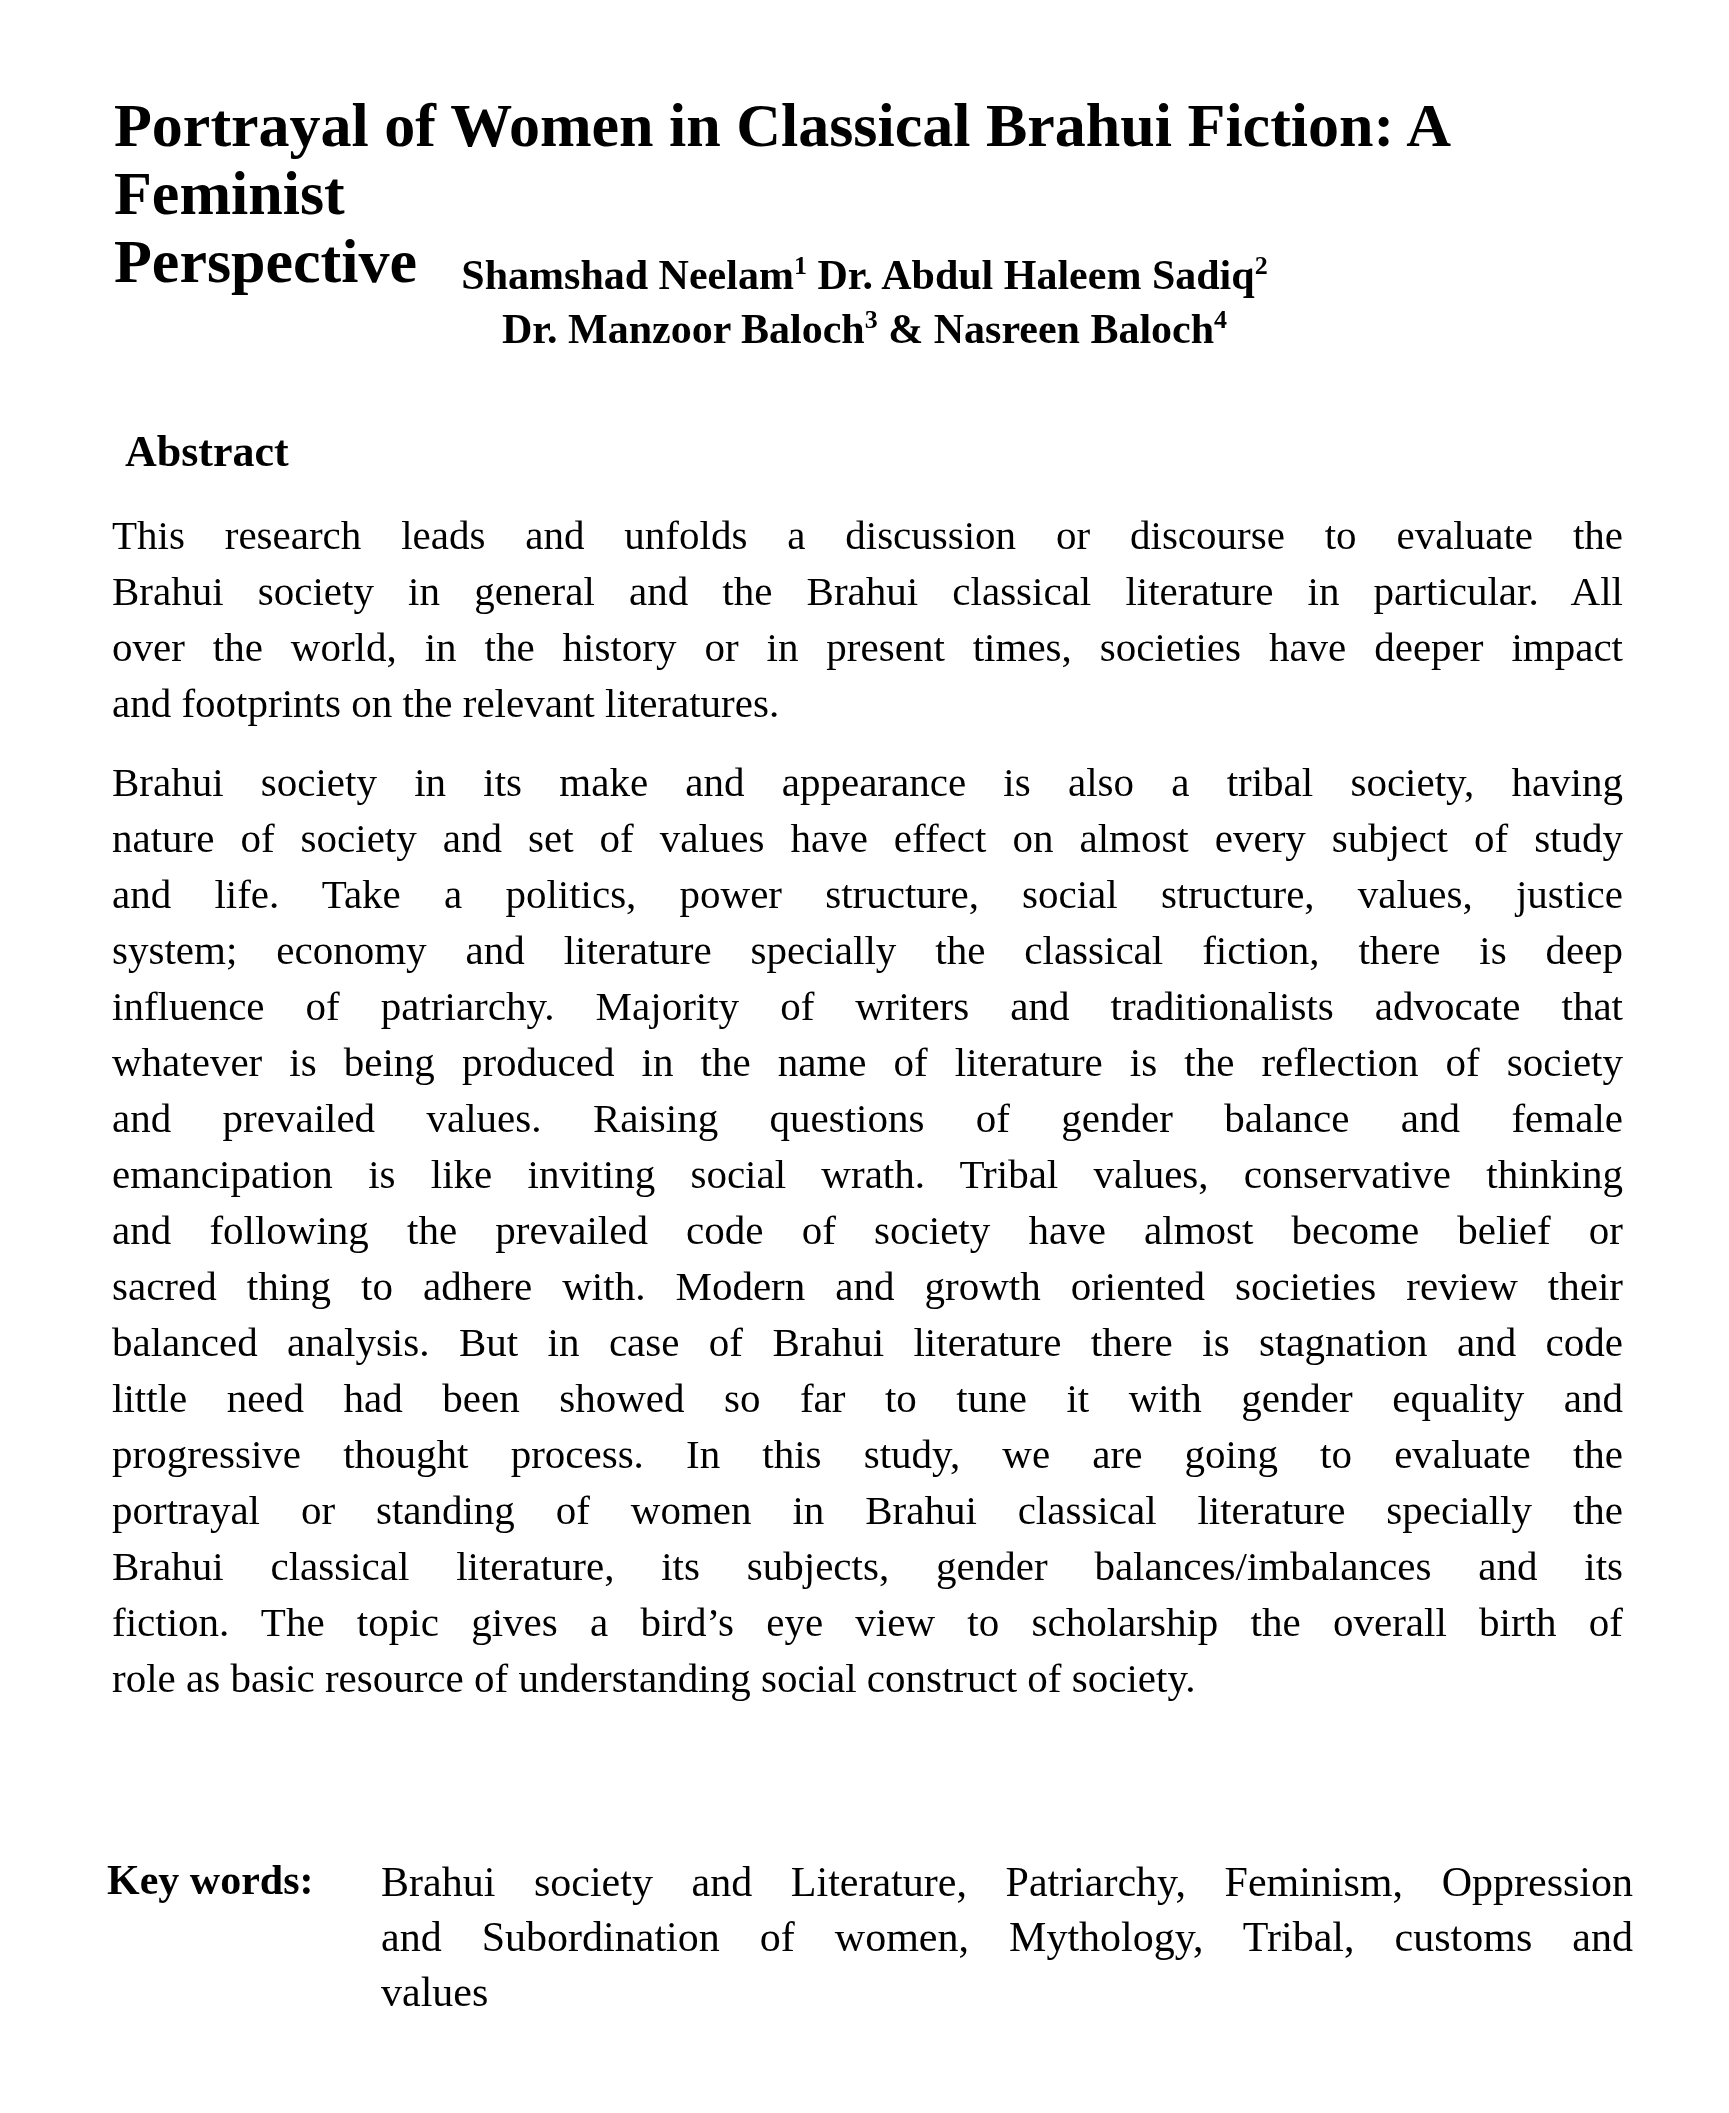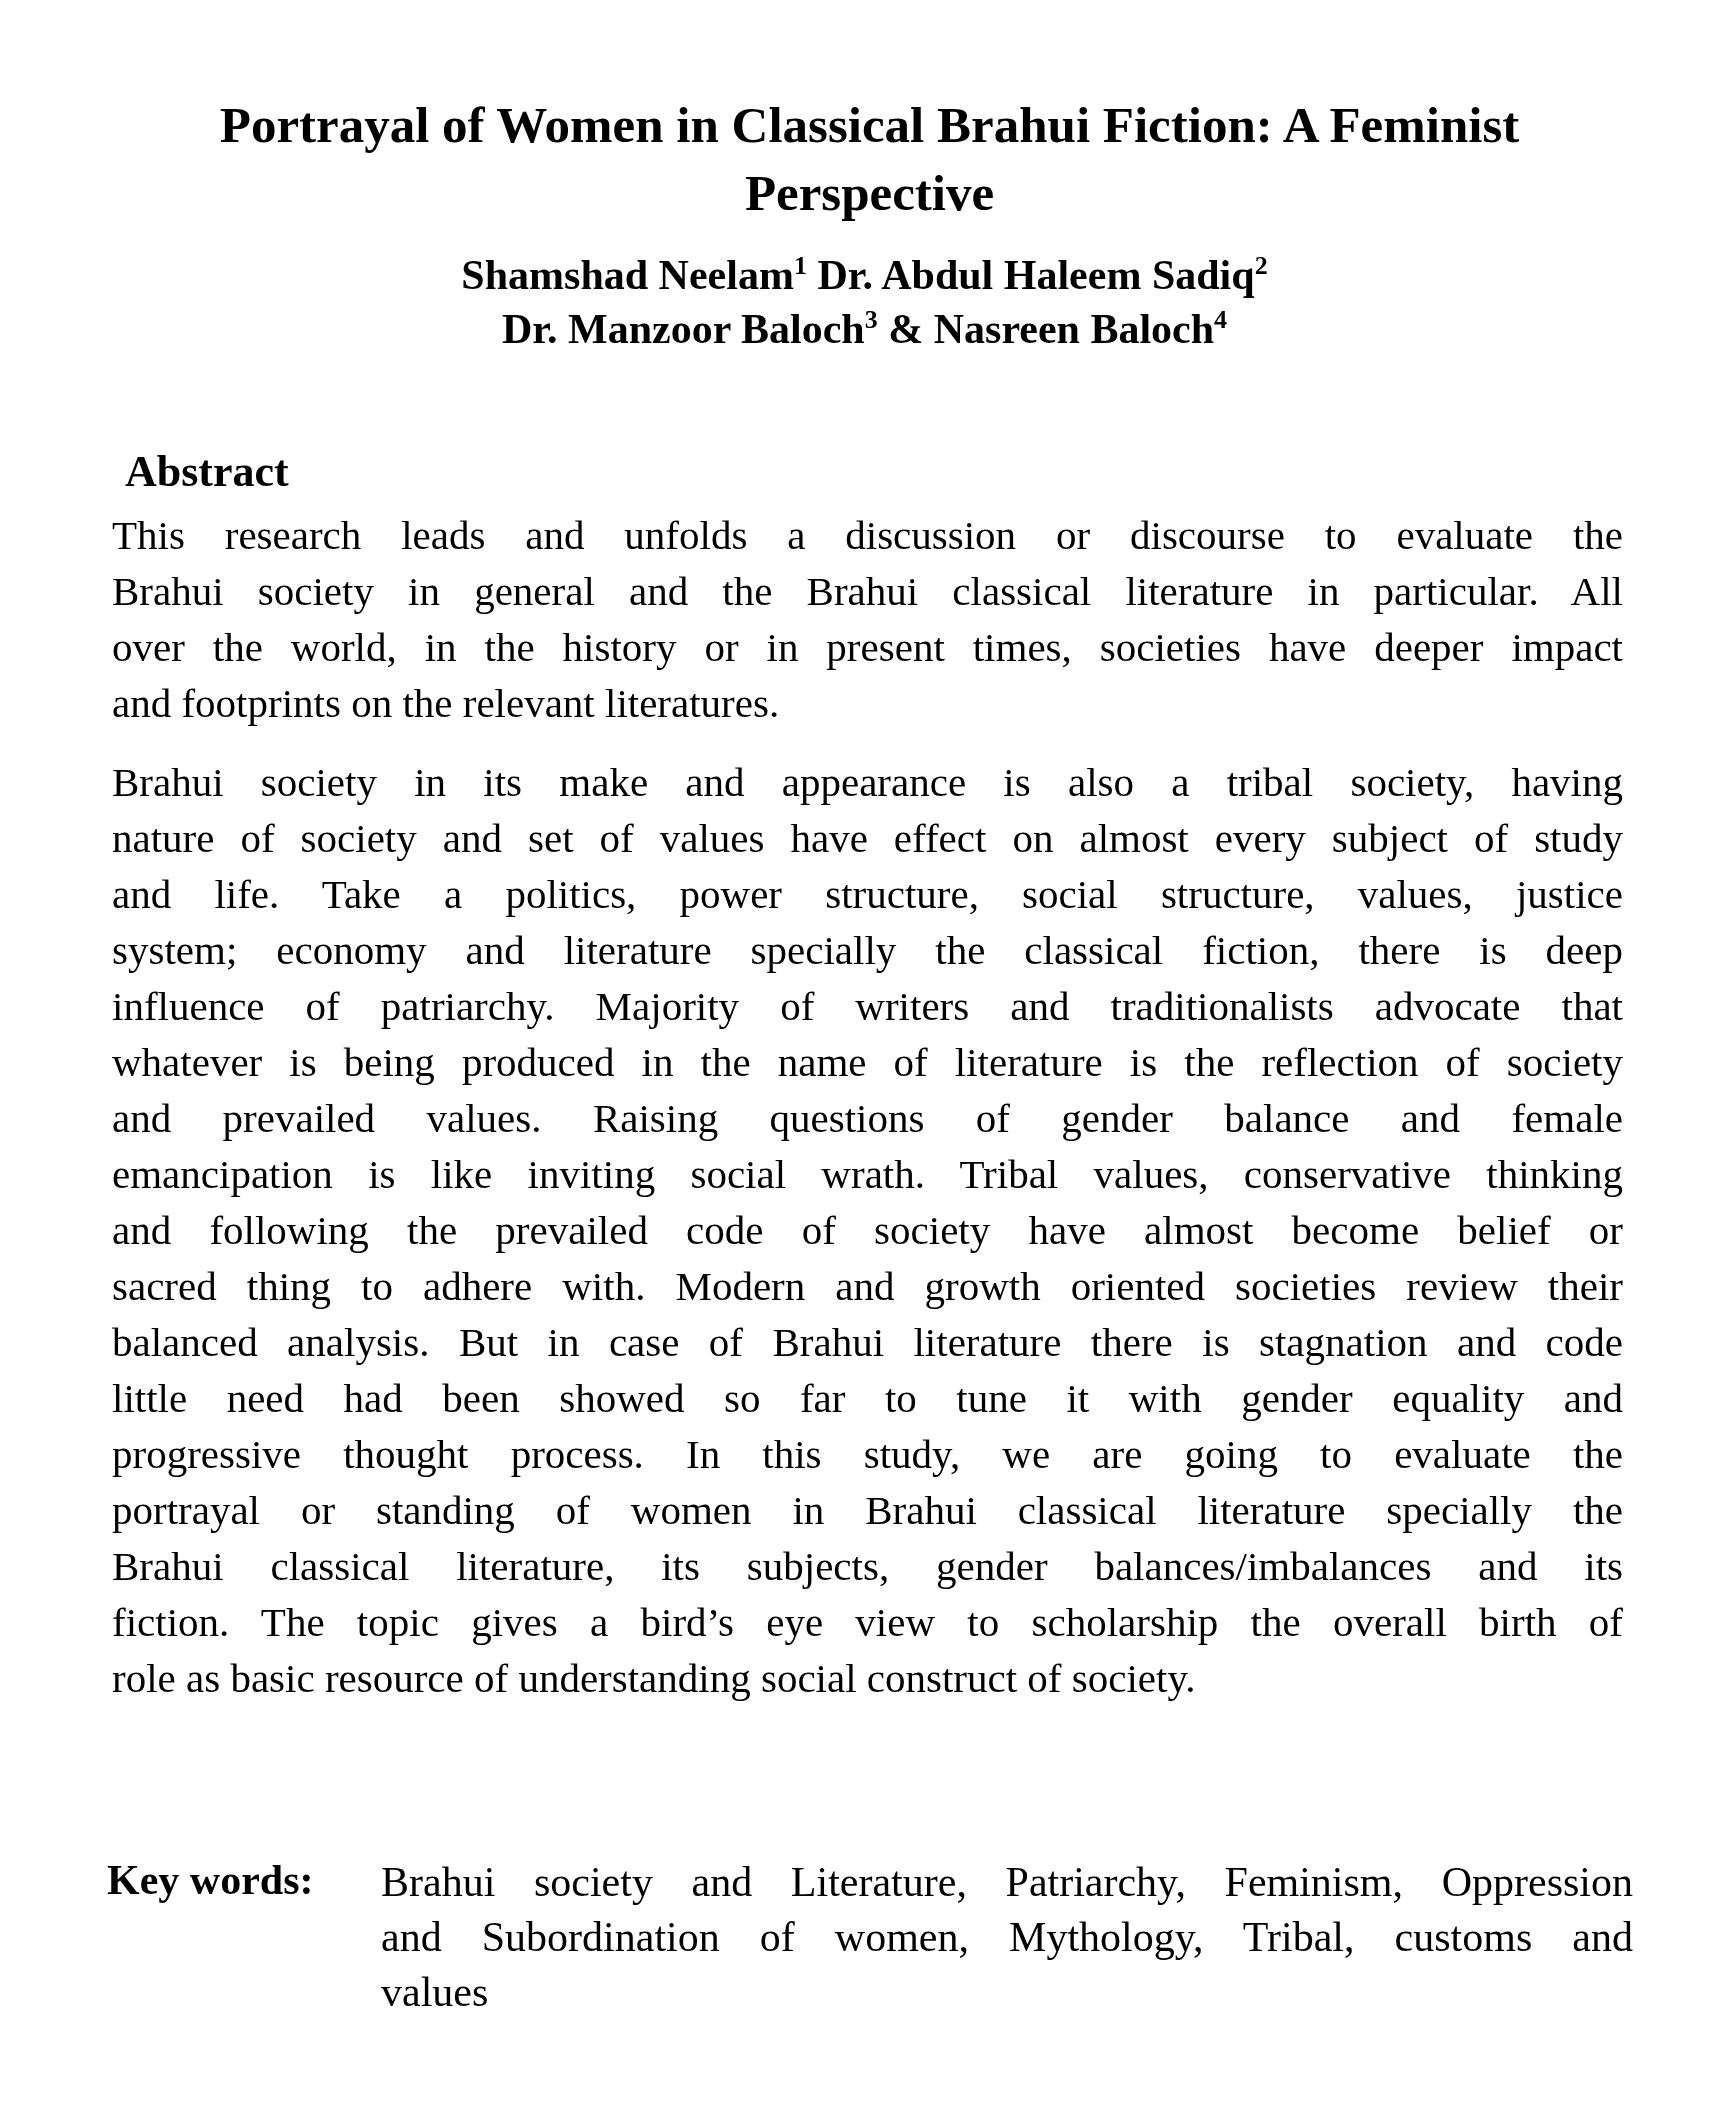--- a/index.html
+++ b/index.html
@@ -1,24 +1,24 @@
 <!DOCTYPE html>
 <html><head>
 <meta charset="utf-8">
 <style>
   html, body { margin: 0; padding: 0; background: #ffffff; }
   body { width: 1729px; height: 2113px; position: relative; overflow: hidden;
          font-family: "Liberation Serif", "DejaVu Serif", serif; color: #000; }
-  .title { position: absolute; left: 102px; width: 1535px; text-align: center;
-           font-weight: bold; font-size: 51px; line-height: 68px; top: 91px; }
+  .title { position: absolute; left: 114px; width: 1535px; text-align: left;
+           font-weight: bold; font-size: 62px; line-height: 68px; top: 91px; }
   .authors { position: absolute; left: 97px; width: 1535px; text-align: center;
              font-weight: bold; font-size: 42px; line-height: 54px; top: 248px; }
   .authors sup { font-size: 26px; line-height: 0; vertical-align: 15.5px; }
   .abstract-heading { position: absolute; left: 125px; top: 425px; font-weight: bold;
-                      font-size: 44px; line-height: 54px; margin-top: 20px; }
+                      font-size: 44px; line-height: 54px; }
   .para { position: absolute; left: 112px; width: 1511px; 
           font-size: 41px; }
   .para .line { display: block; height: 56px; line-height: 56px;
                 text-align: justify; text-align-last: justify; white-space: nowrap; overflow: hidden; }
   .para .line.last { text-align-last: left; }
   #p1 { top: 507px; }
   #p2 { top: 754px; }
   .keywords { position: absolute; left: 107px; top: 1837px; width: 1525px; font-size: 42px; }
   .kw-label { position: absolute; left: 0; top: 0; font-weight: bold; line-height: 55px; margin-top: 16px; }
   .kw-value { position: absolute; left: 274px; top: 18px; width: 1252px; }

